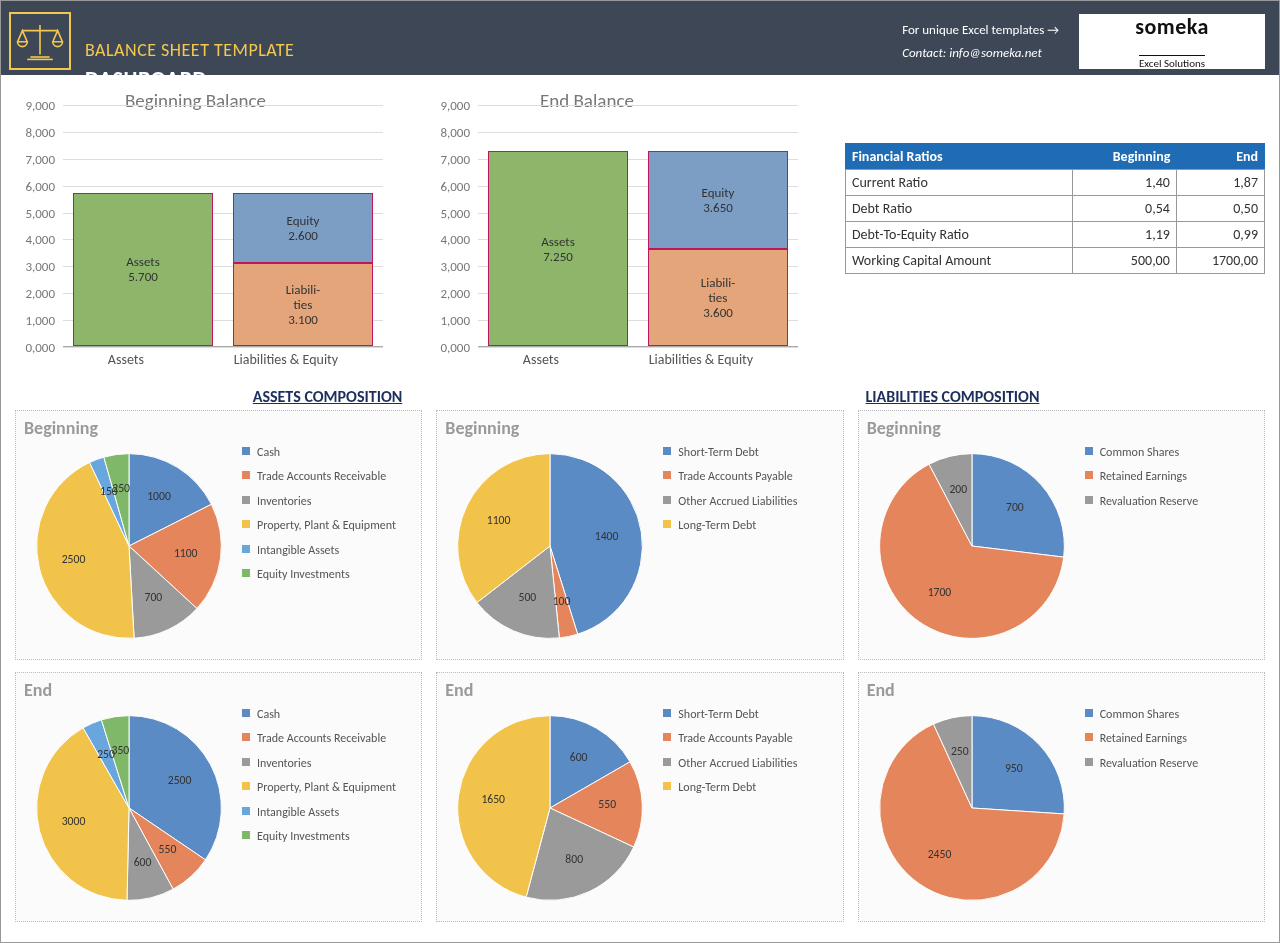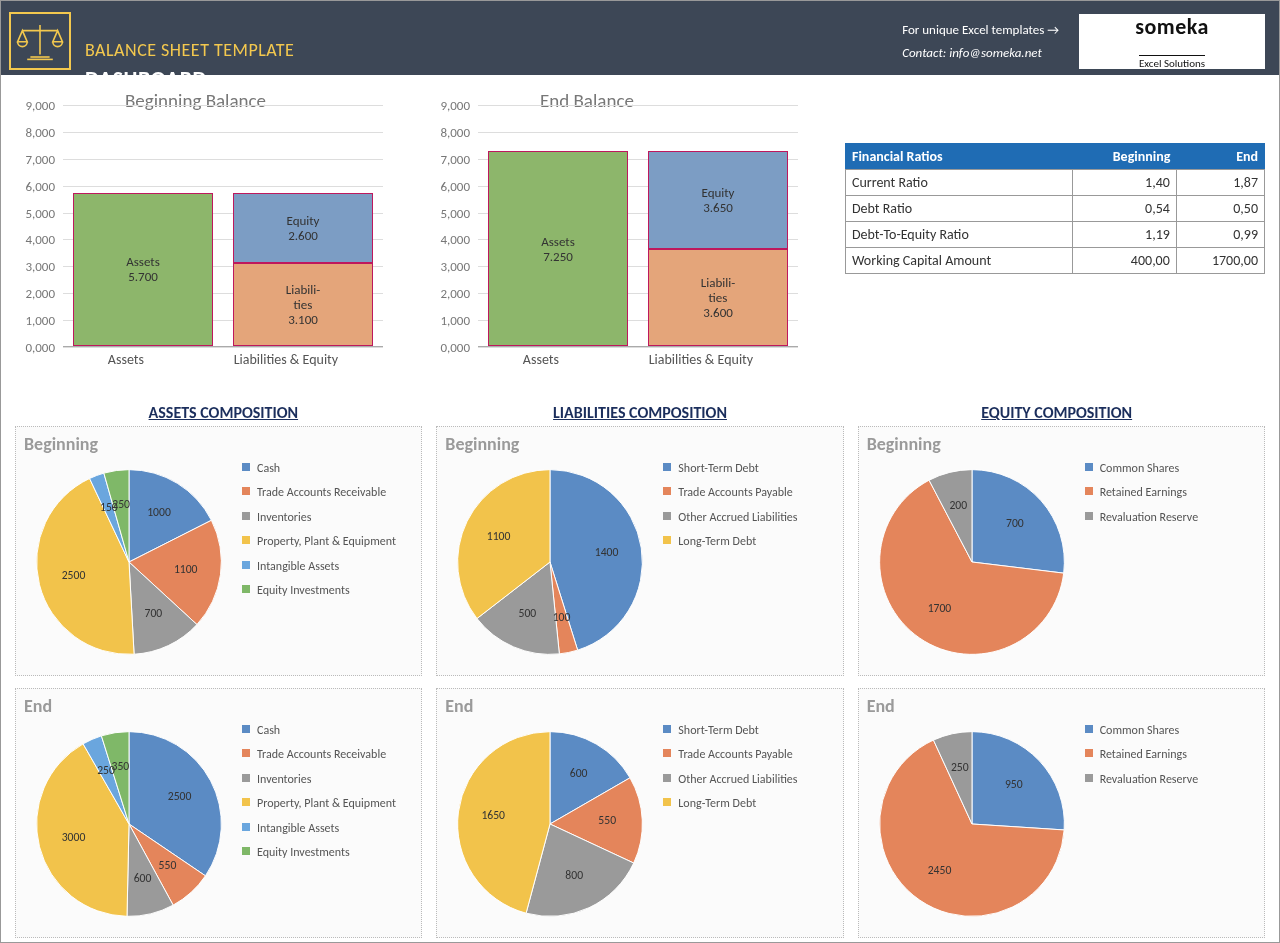--- a/index.html
+++ b/index.html
@@ -41,21 +41,21 @@
   
   .ratios { width: 420px; margin-top: 58px; }
   .ratios table { width:100%; border-collapse:collapse; }
   .ratios th { background:#1f6cb4; color:#fff; font-weight:bold; padding:4px 6px; font-size:14px; text-align:left; }
   .ratios th:nth-child(2), .ratios th:nth-child(3) { text-align:right; }
   .ratios td { padding:4px 6px; border:1px solid #999; font-size:14px; }
   .ratios td:nth-child(2), .ratios td:nth-child(3) { text-align:right; }
   .ratios table { border:1px solid #1f6cb4; }
 
   
-  .sec-hdrs { display:flex; margin-top: 28px; align-items: flex-end; }
+  .sec-hdrs { display:flex; margin-top: 12px; align-items: flex-end; }
   .sec-hdrs div { flex:1; text-align:center; font-weight:bold; font-size:16px; color:#1b2e5c; text-decoration: underline; }
 
   
   .pie-grid { display:flex; gap: 14px; margin-top: 4px; }
   .pie-col { flex:1; display:flex; flex-direction:column; gap: 12px; }
   .pie-cell { border:1px dotted #bbb; padding: 6px 8px 8px 8px; background: #fbfbfb; }
   .pie-cell .period { font-size:18px; font-weight:bold; color:#9a9a9a; margin-bottom:2px; }
   .pie-row { display:flex; gap:8px; }
   .pie { width: 210px; height: 210px; flex-shrink:0; position:relative; }
   .legend { flex:1; font-size:12px; color:#555; padding-top: 4px; }
@@ -218,32 +218,31 @@
                 <td>0,54</td>
                 <td>0,50</td>
               </tr>
               <tr>
                 <td>Debt-To-Equity Ratio</td>
                 <td>1,19</td>
                 <td>0,99</td>
               </tr>
               <tr>
                 <td>Working Capital Amount</td>
-                <td>400,00</td>
+                <td>500,00</td>
                 <td>1700,00</td>
               </tr>
             </tbody>
         </table>
       </div>
     </div>
 
     <div class="sec-hdrs">
       <div>ASSETS COMPOSITION</div>
       <div>LIABILITIES COMPOSITION</div>
-      <div>EQUITY COMPOSITION</div>
     </div>
 
     <div class="pie-grid">
       <div class="pie-col" id="col-assets">
           <div class="pie-cell">
             <div class="period">Beginning</div>
     <div class="pie-row">
               <div class="pie"><svg viewBox="0 0 210 216">
                   <path d="M105 108 L105 13 A95 95 0 0 1 189.76415266874744 65.1043309604655 Z" class="f-0" stroke="#fff" stroke-width="1"></path>
                   <path d="M105 108 L189.76415266874744 65.1043309604655 A95 95 0 0 1 174.8937715139475 172.3417493044454 Z" class="f-1" stroke="#fff" stroke-width="1"></path>

